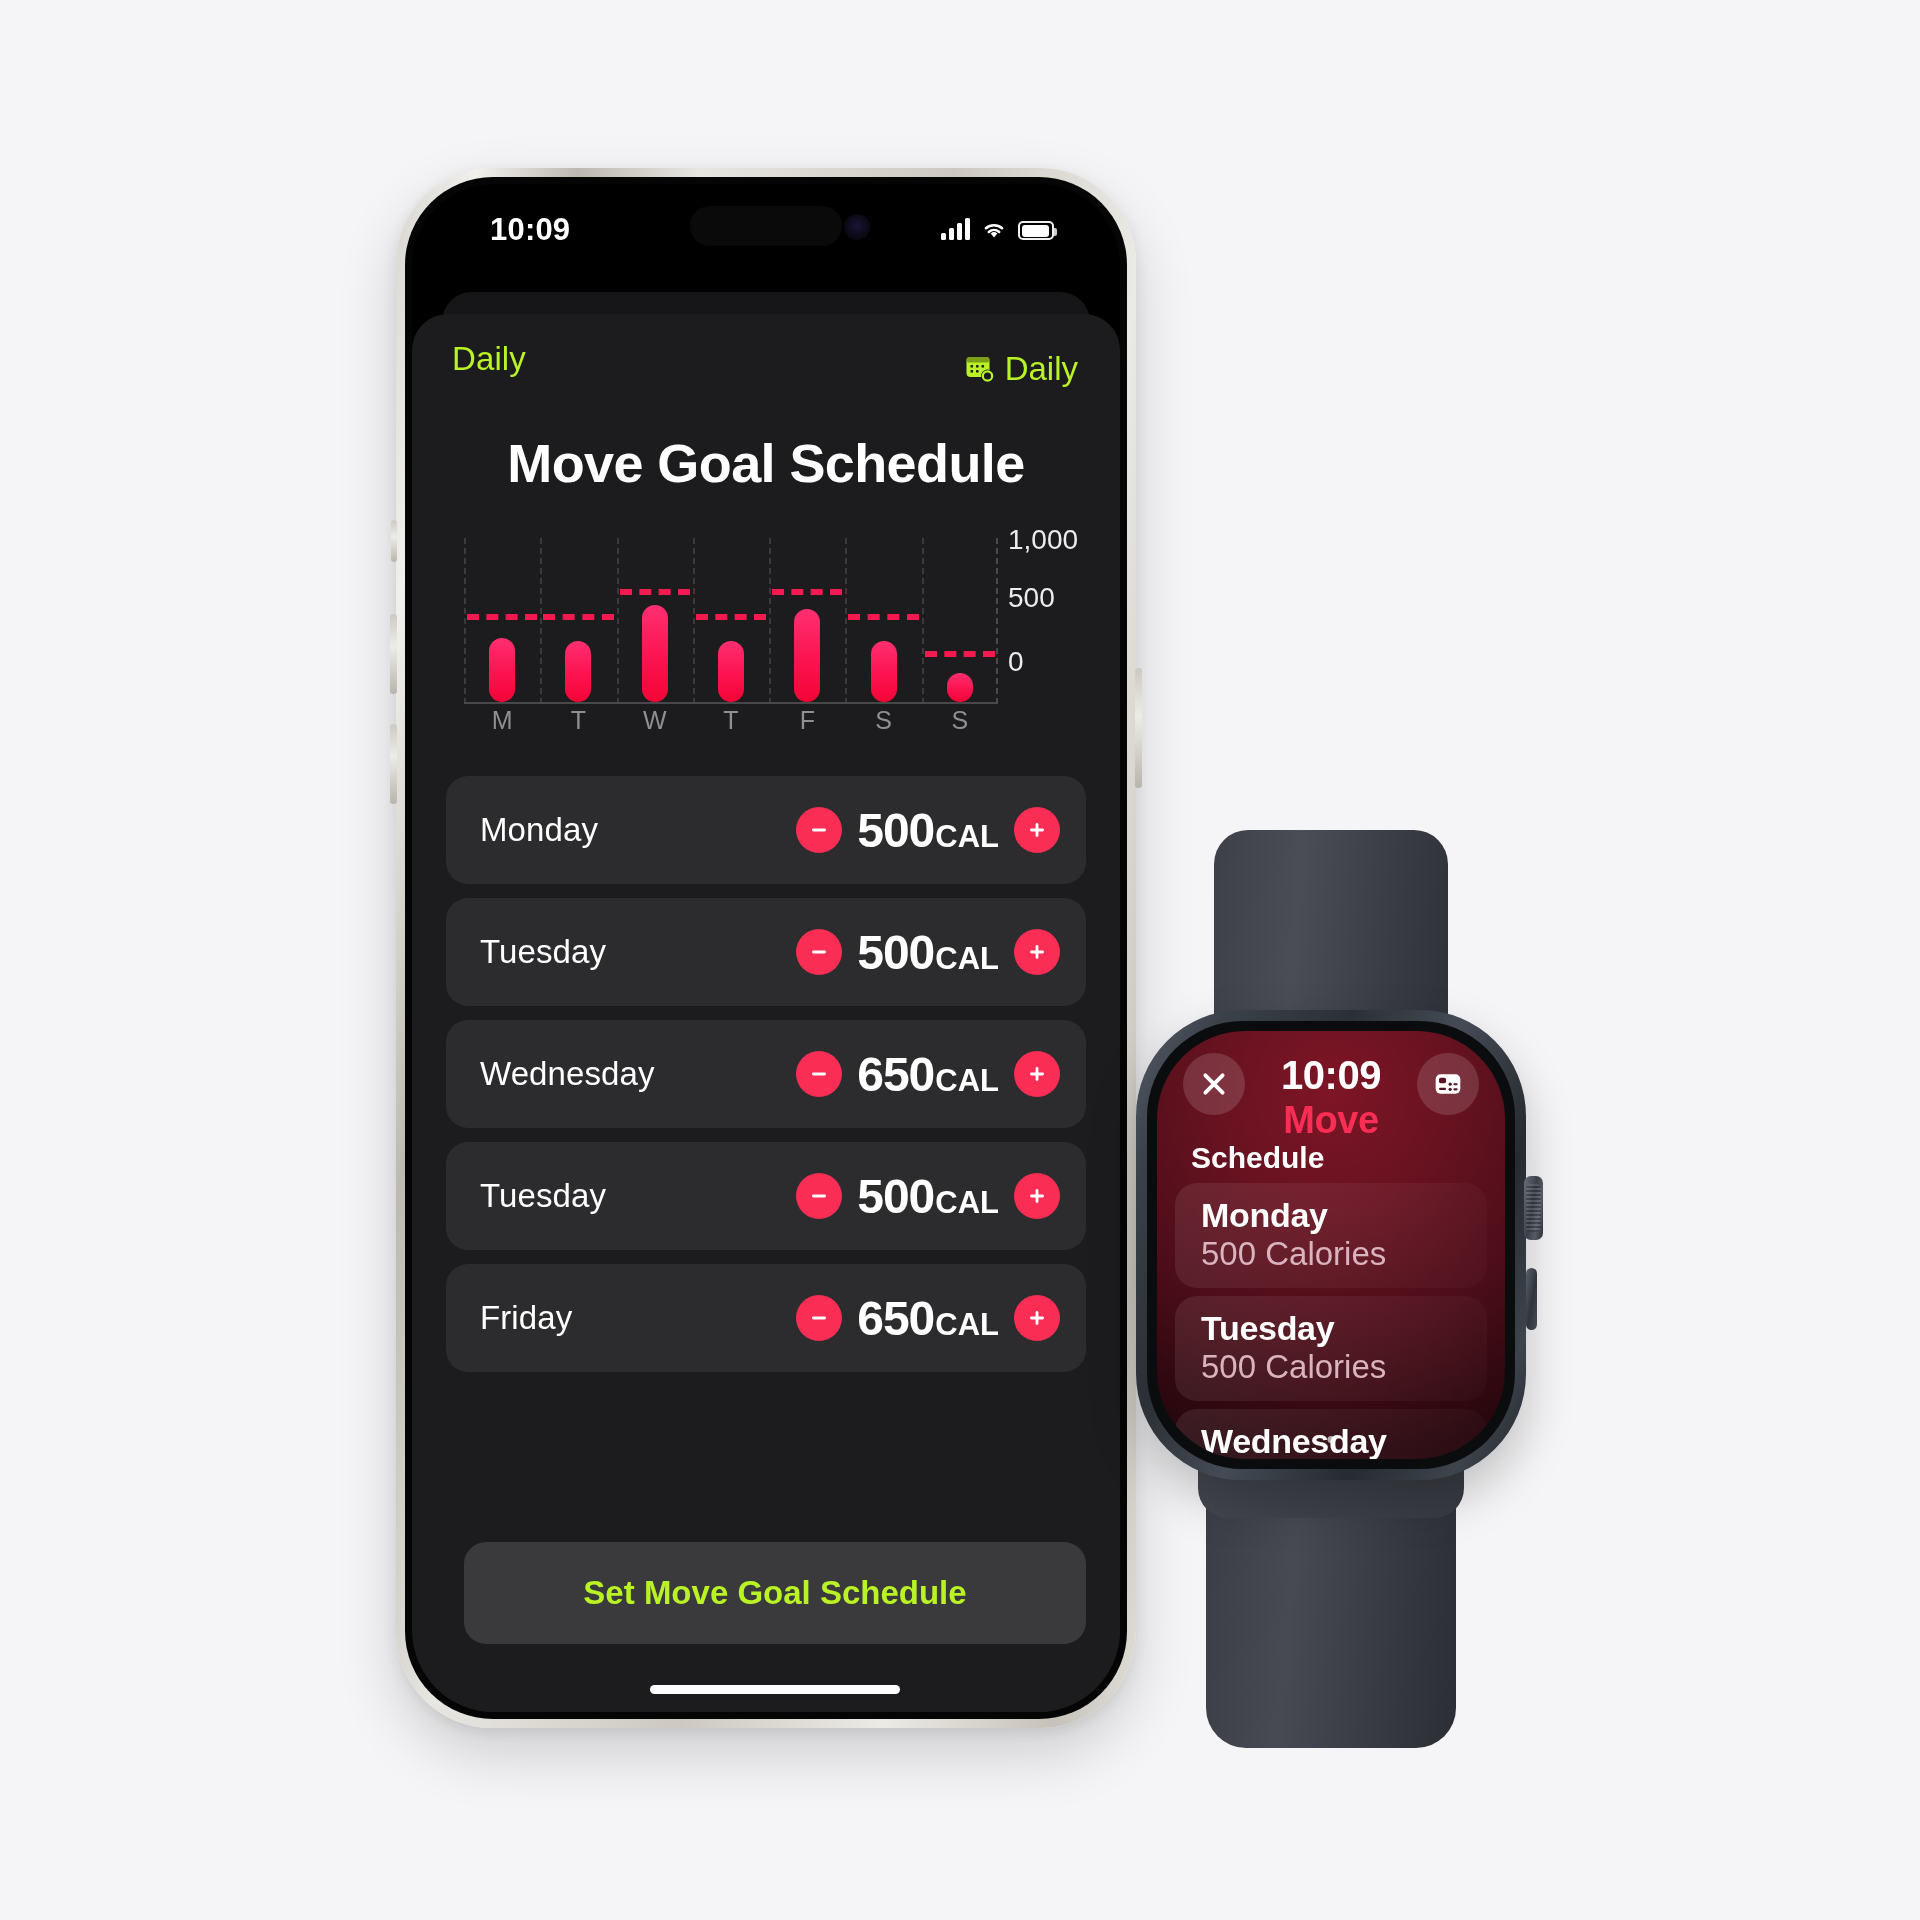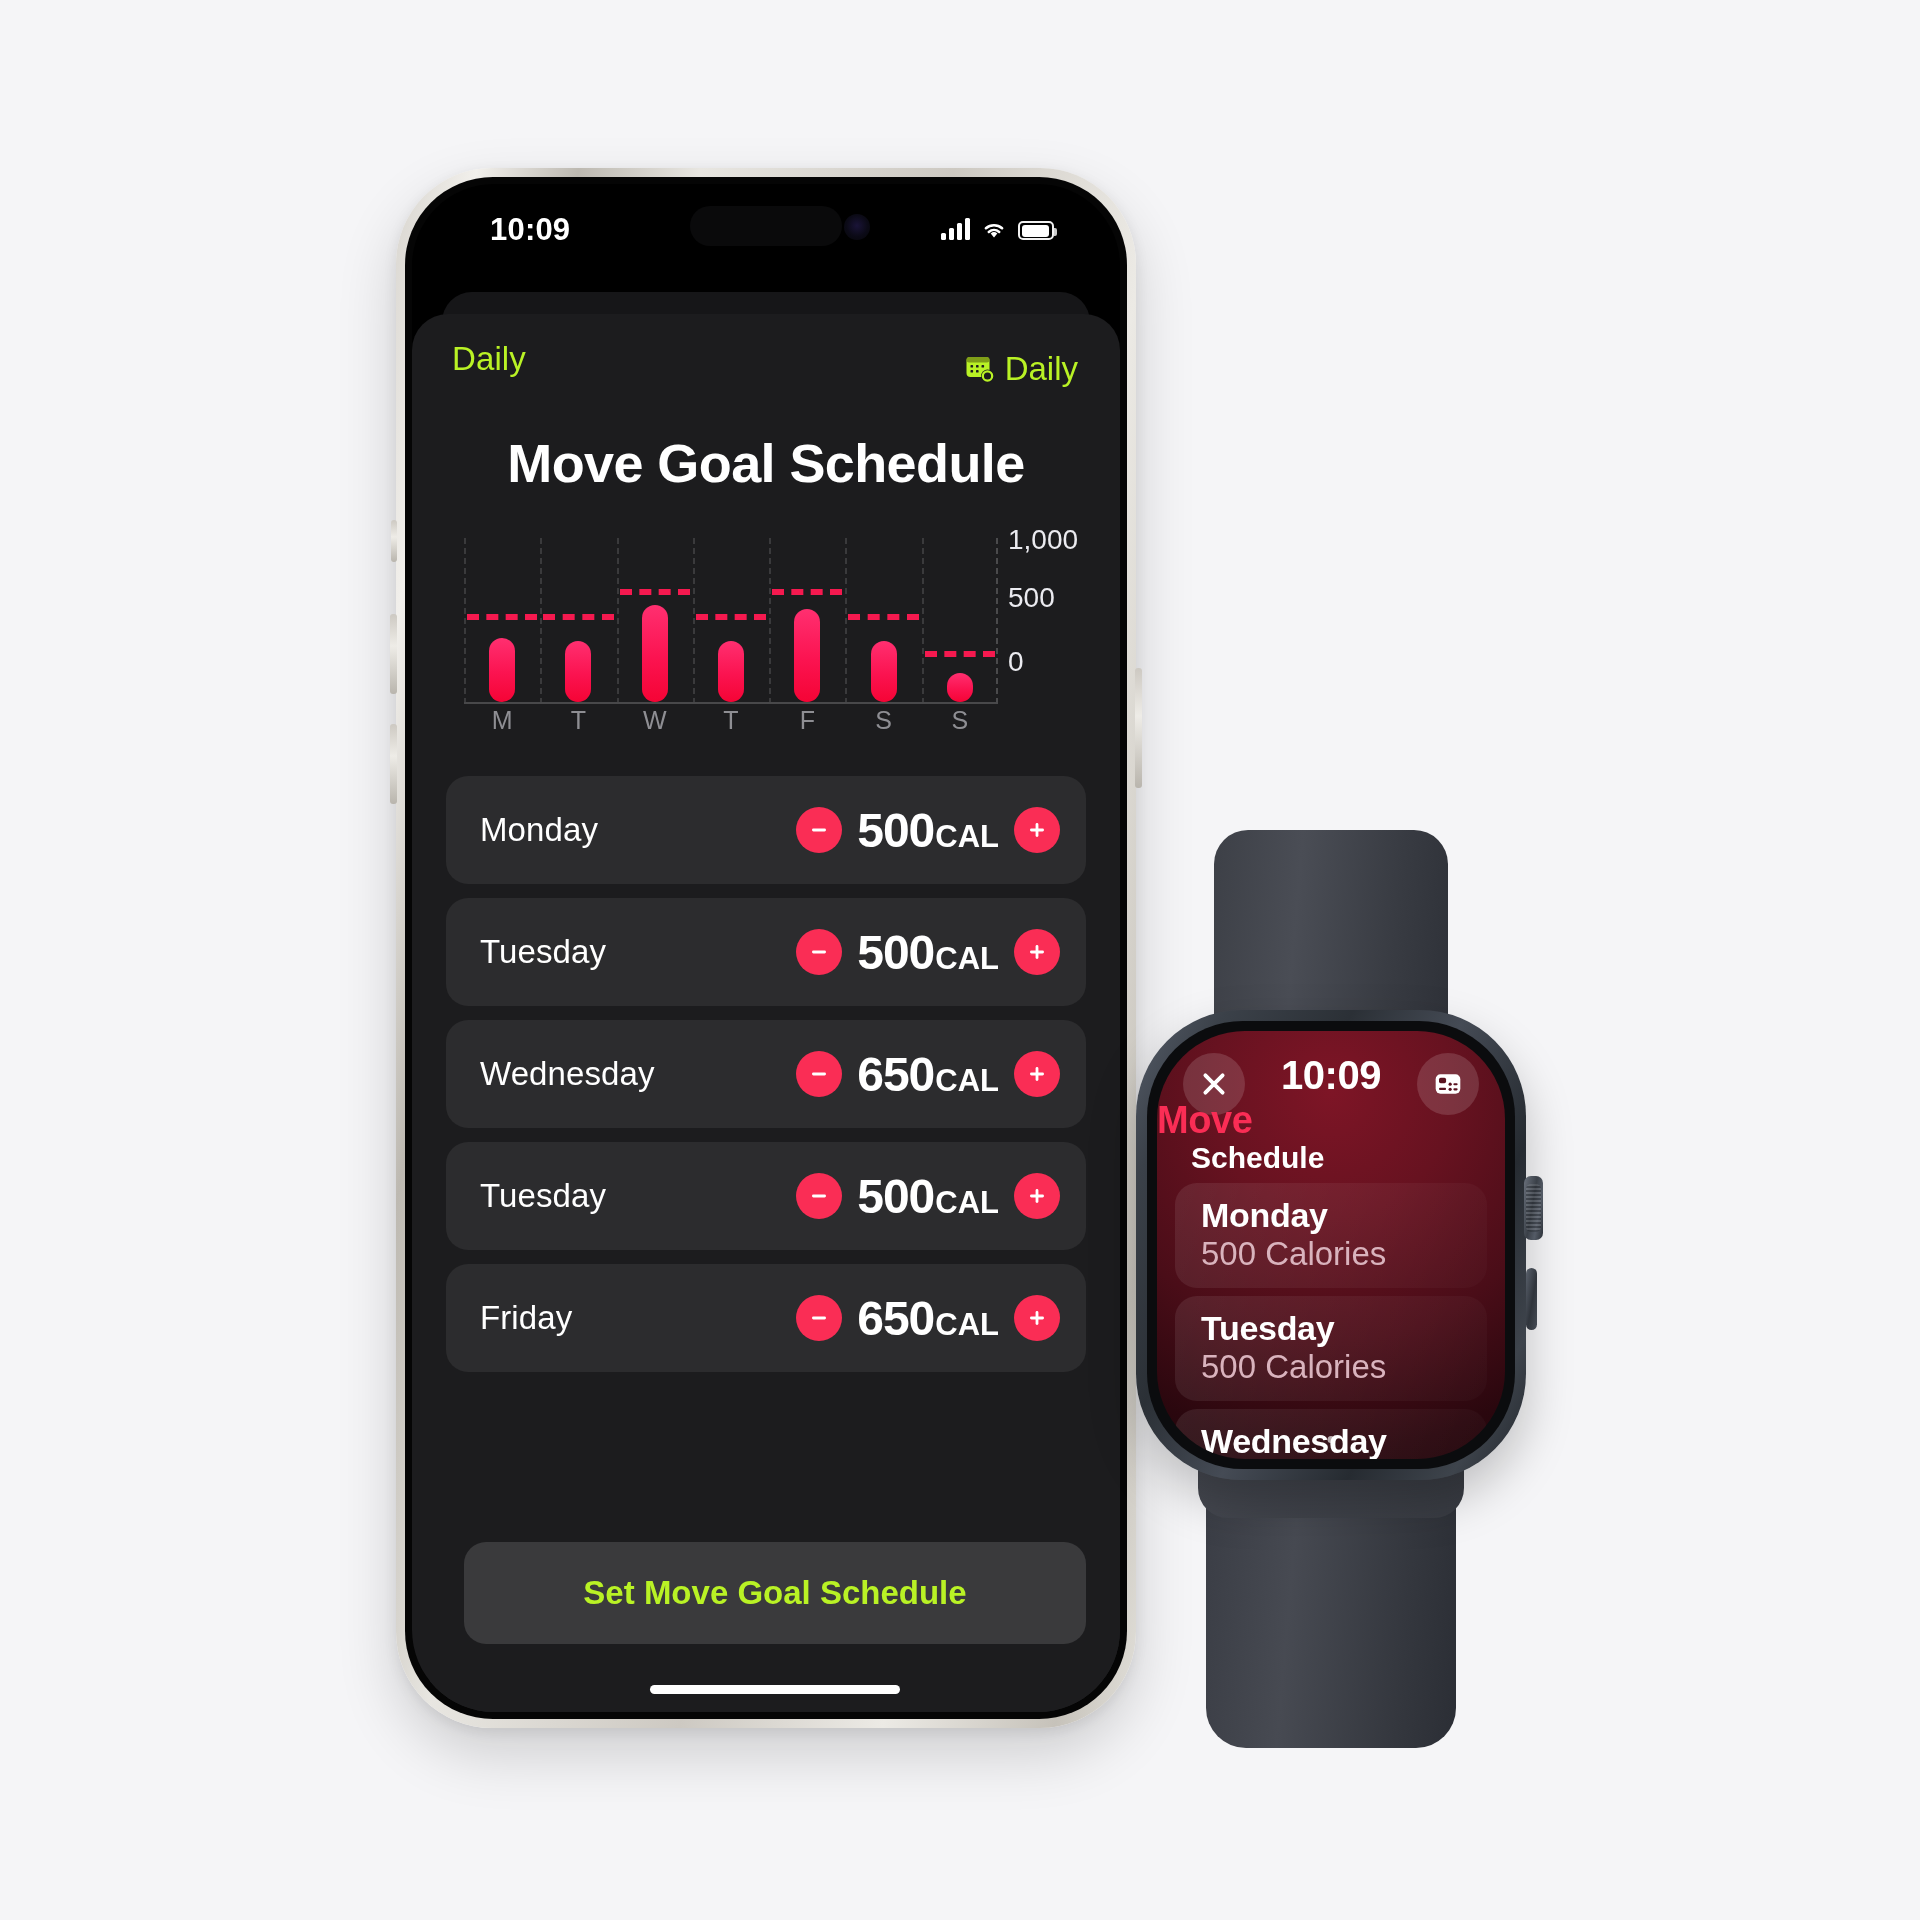--- a/index.html
+++ b/index.html
@@ -231,21 +231,21 @@
     display:flex;align-items:center;justify-content:center;
     border:none;padding:0;cursor:pointer;
   }
   .w-close{left:26px;}
   .w-list{right:26px;}
   .w-clock{
     position:absolute;left:0;right:0;top:22px;text-align:center;
     color:#fff;font-size:40px;font-weight:700;letter-spacing:-.5px;
   }
   .w-move{
-    position:absolute;left:0;right:0;top:68px;text-align:left;
+    position:absolute;left:0;right:0;top:68px;text-align:center;
     color:#fa2d55;font-size:38px;font-weight:700;letter-spacing:-.4px;
   }
   .w-sched{
     margin:4px 16px 8px 34px;color:#fff;font-size:30px;font-weight:700;
   }
   .w-rows{margin:0 18px;}
   .w-row{
     background:linear-gradient(115deg,rgba(255,255,255,.085),rgba(255,255,255,.02));
     border-radius:22px;padding:12px 0 14px 26px;margin-bottom:8px;
   }

